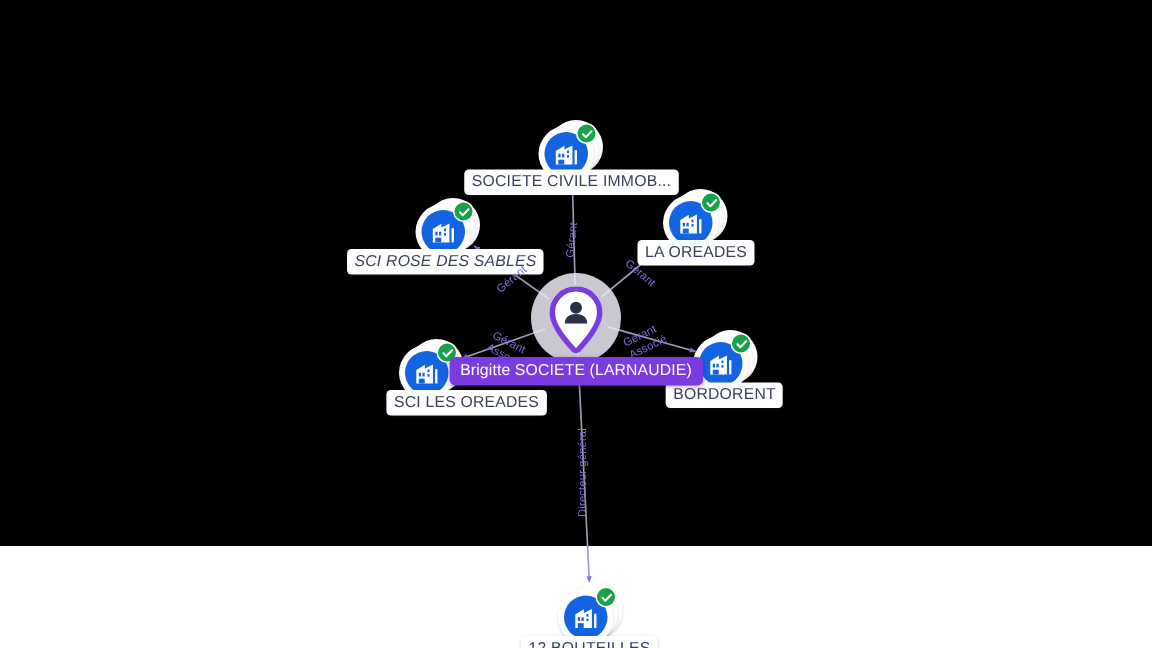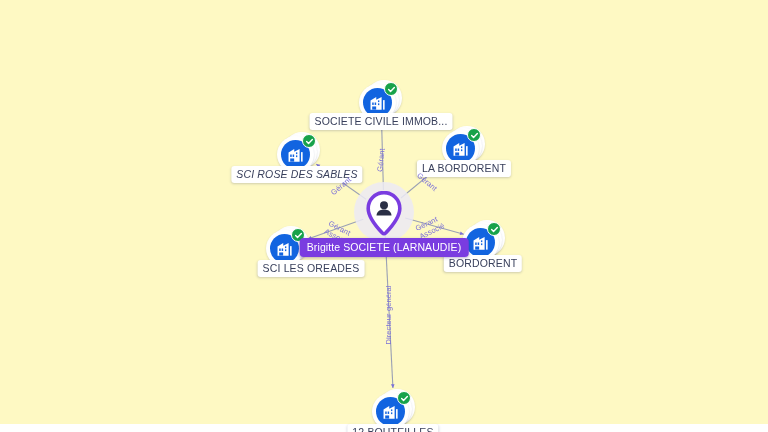--- a/index.html
+++ b/index.html
@@ -10,22 +10,22 @@
   body {
     width: 768px;
     height: 432px;
     overflow: hidden;
     font-family: "Liberation Sans", sans-serif;
   }
 
   #graph-canvas {
     position: relative;
     width: 768px;
-    height: 424px;
-    background: #fef9c3;
+    height: 364px;
+    background: #000000;
   }
 
   #edge-layer {
     position: absolute;
     left: 0;
     top: 0;
     width: 768px;
     height: 432px;
   }
 
@@ -235,21 +235,21 @@
               <rect x="19.0" y="9.0" width="2.0" height="12.0" fill="#ffffff"></rect>
             </svg>
           </div>
           <div class="verified-badge">
             <svg width="9" height="9" viewBox="0 0 12 12">
               <path d="M2.2 6.1 L4.7 8.6 L9.8 3.3" stroke="#ffffff" stroke-width="1.9" fill="none" stroke-linecap="round" stroke-linejoin="round"></path>
             </svg>
           </div>
         </div>
       </div>
-      <div class="node-label" style="left: 464px; top: 160px;">LA BORDORENT</div>
+      <div class="node-label" style="left: 464px; top: 160px;">LA OREADES</div>
       <div class="node" style="left: 288px; top: 246px;">
         <div class="company-stack">
           <div class="card c3"></div>
           <div class="card c2"></div>
           <div class="card c1"></div>
           <div class="company-disc">
             <svg width="19" height="19" viewBox="0 0 24 24">
               <path d="M3.2 21 L3.2 9.6 L10.4 5.2 L10.4 8.4 L17.2 5.0 L17.2 21 Z" fill="#ffffff"></path>
               <rect x="5.3" y="12.0" width="1.9" height="3.1" fill="#1264e0"></rect>
               <rect x="8.4" y="12.0" width="1.9" height="3.1" fill="#1264e0"></rect>

